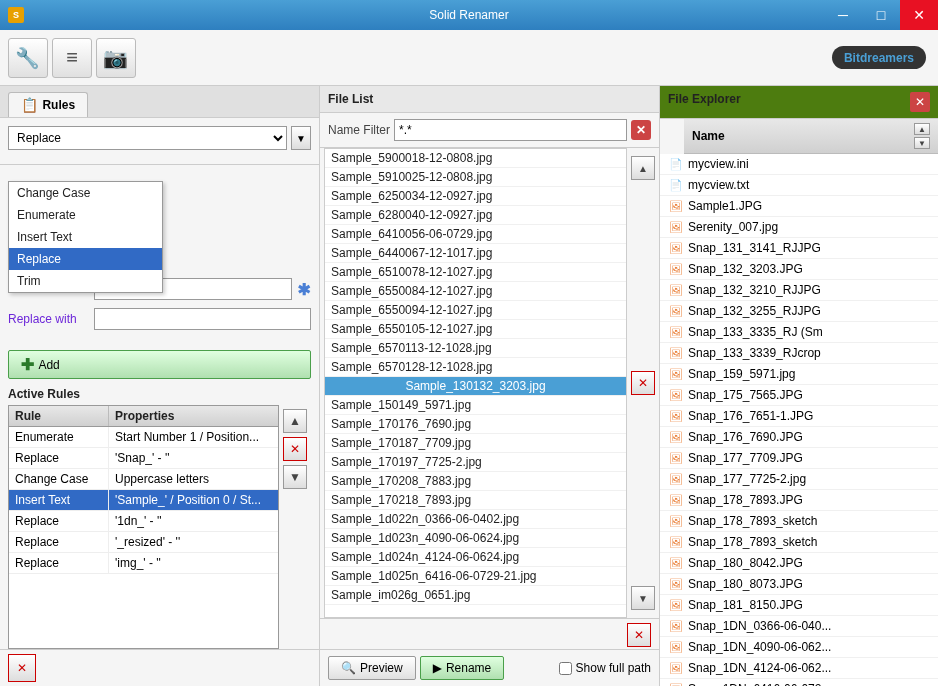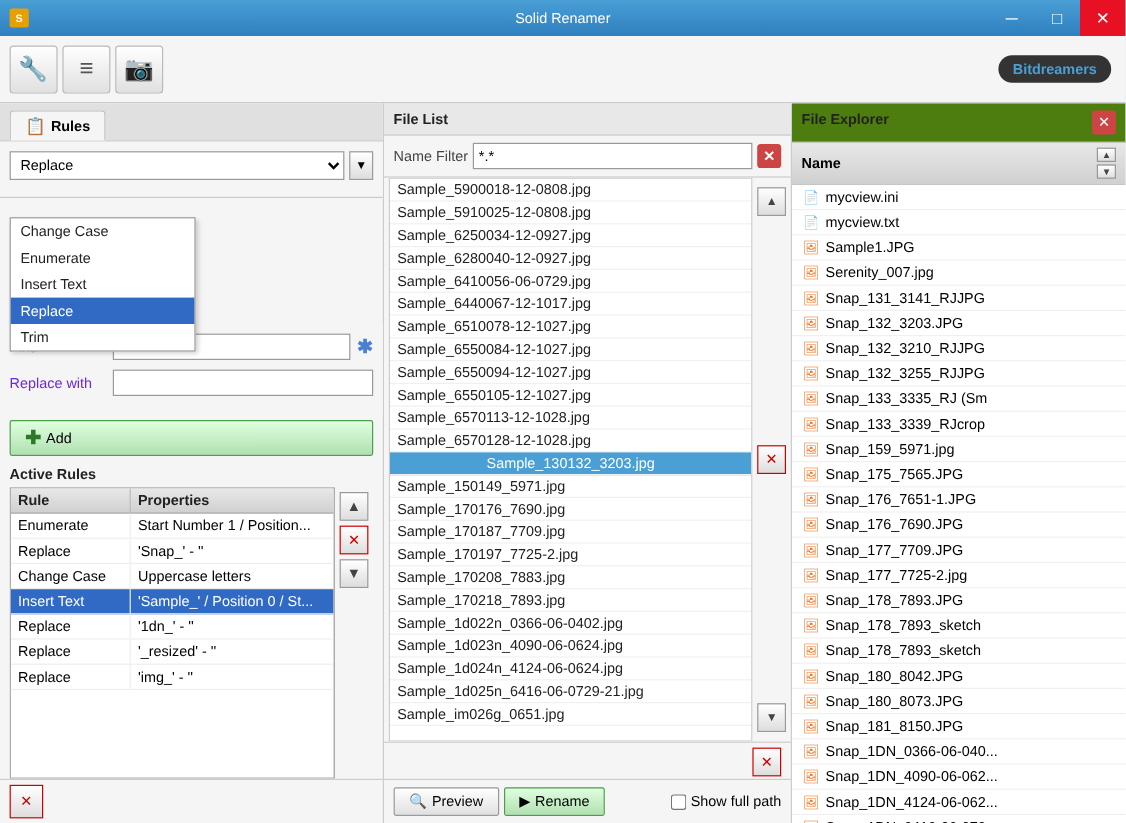--- a/index.html
+++ b/index.html
@@ -394,20 +394,21 @@
       font-size: 12px;
     }
     .explorer-col-header {
       padding: 4px 8px;
       font-weight: bold;
       background: linear-gradient(to bottom, #e8e8e8, #d0d0d0);
       border-bottom: 1px solid #bbb;
       display: flex;
       align-items: center;
       justify-content: space-between;
+      margin-left: 24px;
     }
     .explorer-list {
       flex: 1;
       overflow-y: auto;
       background: white;
     }
     .explorer-item {
       display: flex;
       align-items: center;
       padding: 2px 8px;

